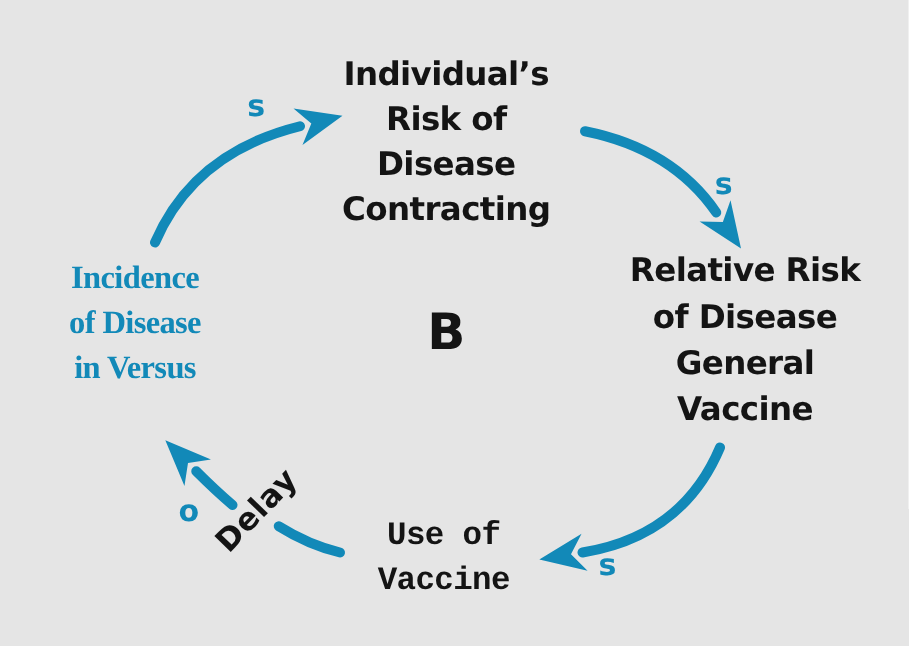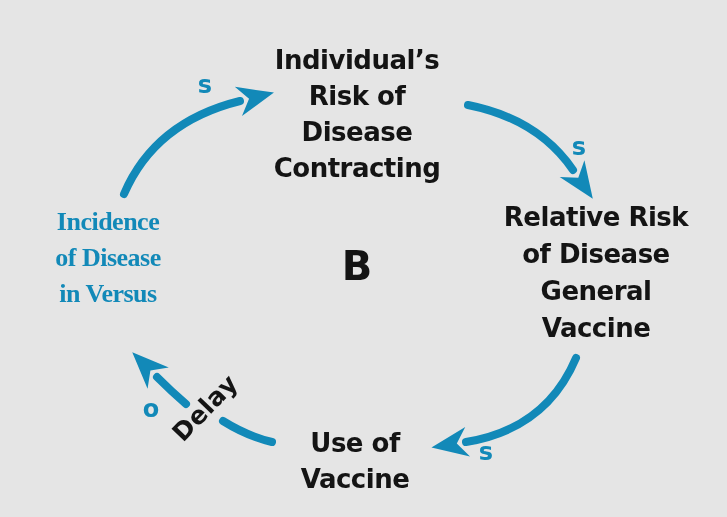--- a/index.html
+++ b/index.html
@@ -87,21 +87,21 @@
     <div>Contracting</div>
   </div>
 
   <div class="node right-node" style="left:596px; top:199px;">
     <div>Relative Risk</div>
     <div>of Disease</div>
     <div>General</div>
     <div>Vaccine</div>
   </div>
 
-  <div class="node" style="left:355px; top:425px;">
+  <div class="node" style="left:355px; top:410px;font-family:Liberation Mono, monospace;">
     <div>Use of</div>
     <div>Vaccine</div>
   </div>
 
   <div class="node accent" style="left:108px; top:204px;">
     <div>Incidence</div>
     <div>of Disease</div>
     <div>in Versus</div>
   </div>
 

